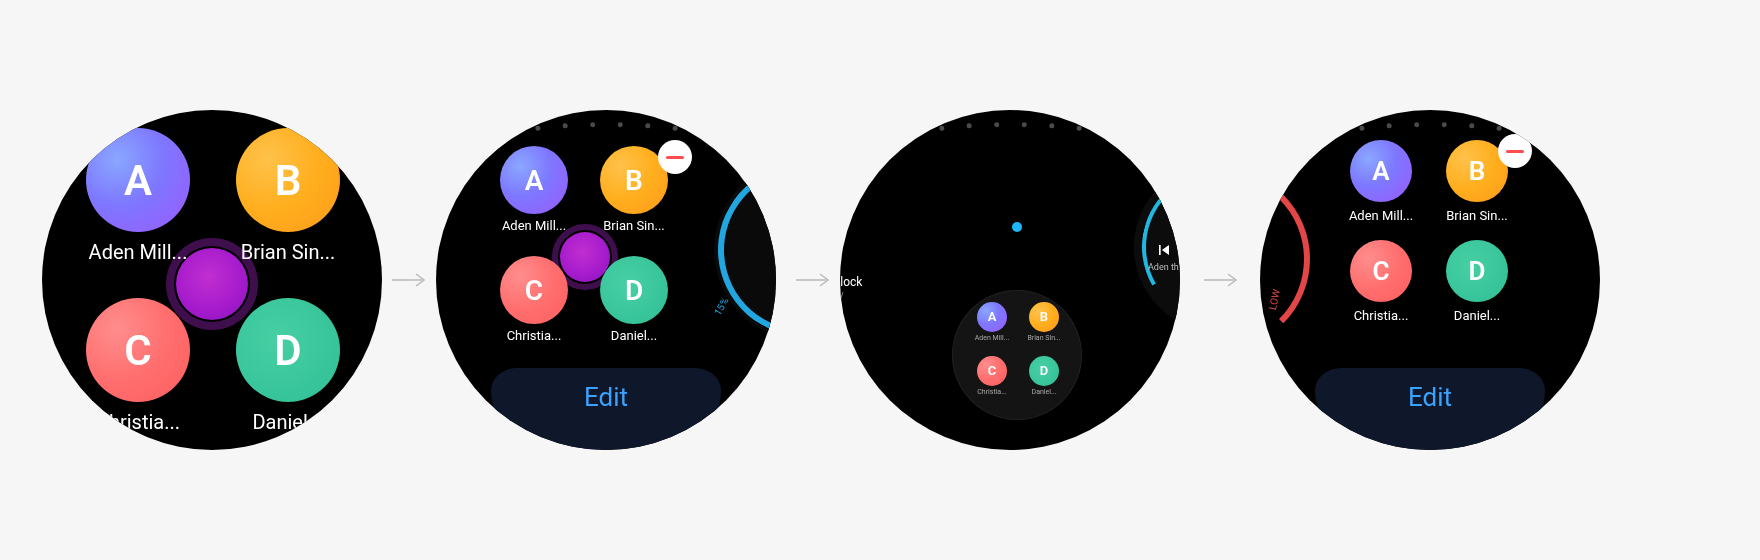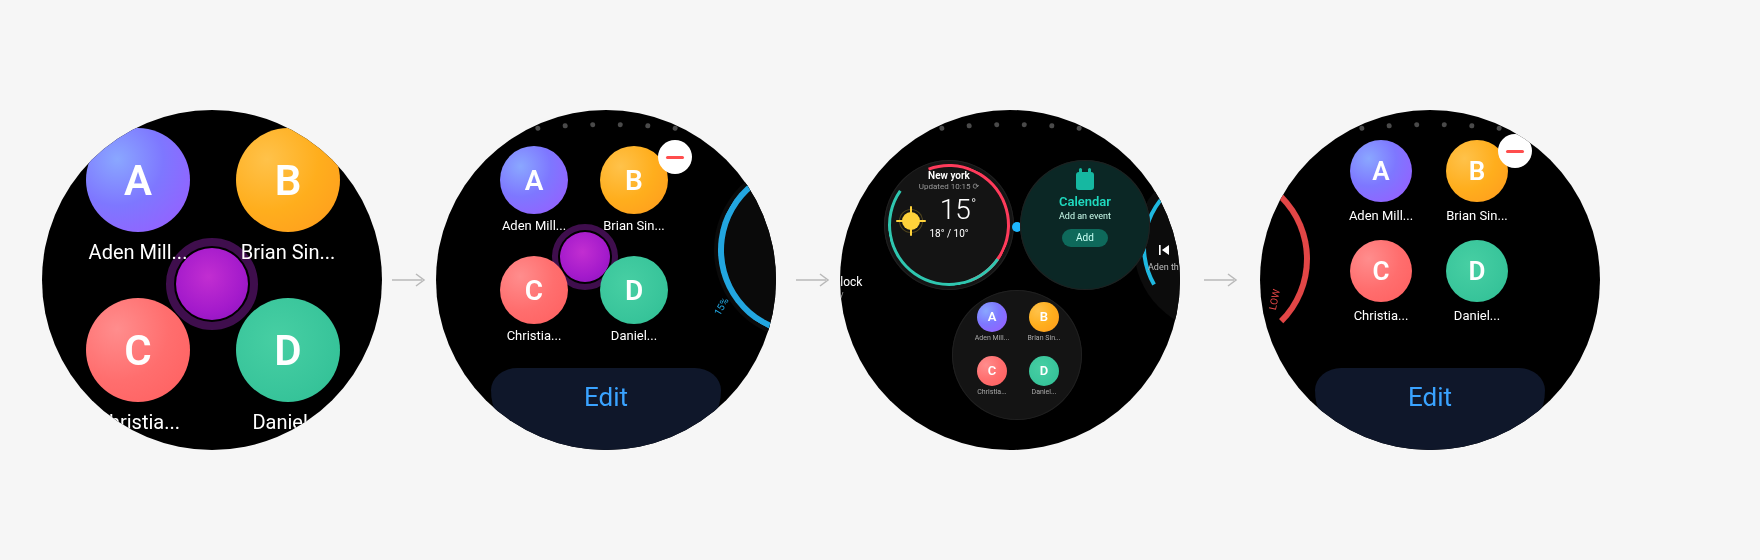--- a/index.html
+++ b/index.html
@@ -496,37 +496,23 @@
             </svg>
         </div>
         <div class="prev">
           <svg viewBox="0 0 24 24">
               <path d="M6 6h2v12H6V6zm3.5 6L18 6v12l-8.5-6z"></path>
             </svg>
         </div>
         <div class="txt">Aden th</div>
       </div>
 
-      <div class="miniw weather">
-        <div class="arc"></div>
-        <div class="city">New york</div>
-        <div class="upd">Updated 10:15  ⟳</div>
-        <div class="sun"></div>
-        <div class="temp"><span>15</span><sup>°</sup></div>
-        <div class="hilo"><span>18°</span> / <span>10°</span></div>
-      </div>
 
       <div class="dot-sep"></div>
 
-      <div class="miniw calendar">
-        <div class="cal-ic"></div>
-        <div class="ttl">Calendar</div>
-        <div class="sub">Add an event</div>
-        <div class="add">Add</div>
-      </div>
 
       <div class="miniw contacts4">
         <div class="g ga">
             <div class="av av-a">A</div>
             <div class="nm">Aden Mill...</div>
           </div>
         <div class="g gb">
             <div class="av av-b">B</div>
             <div class="nm">Brian Sin...</div>
           </div>

